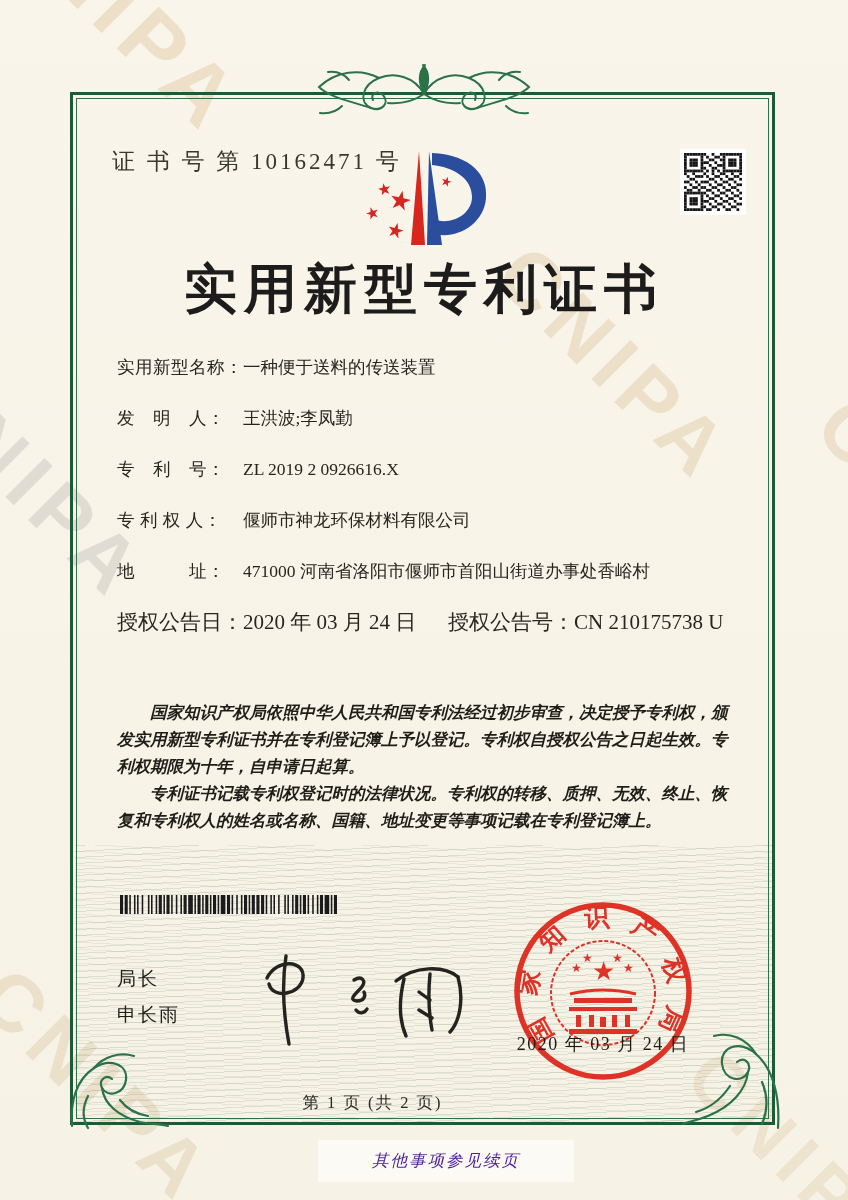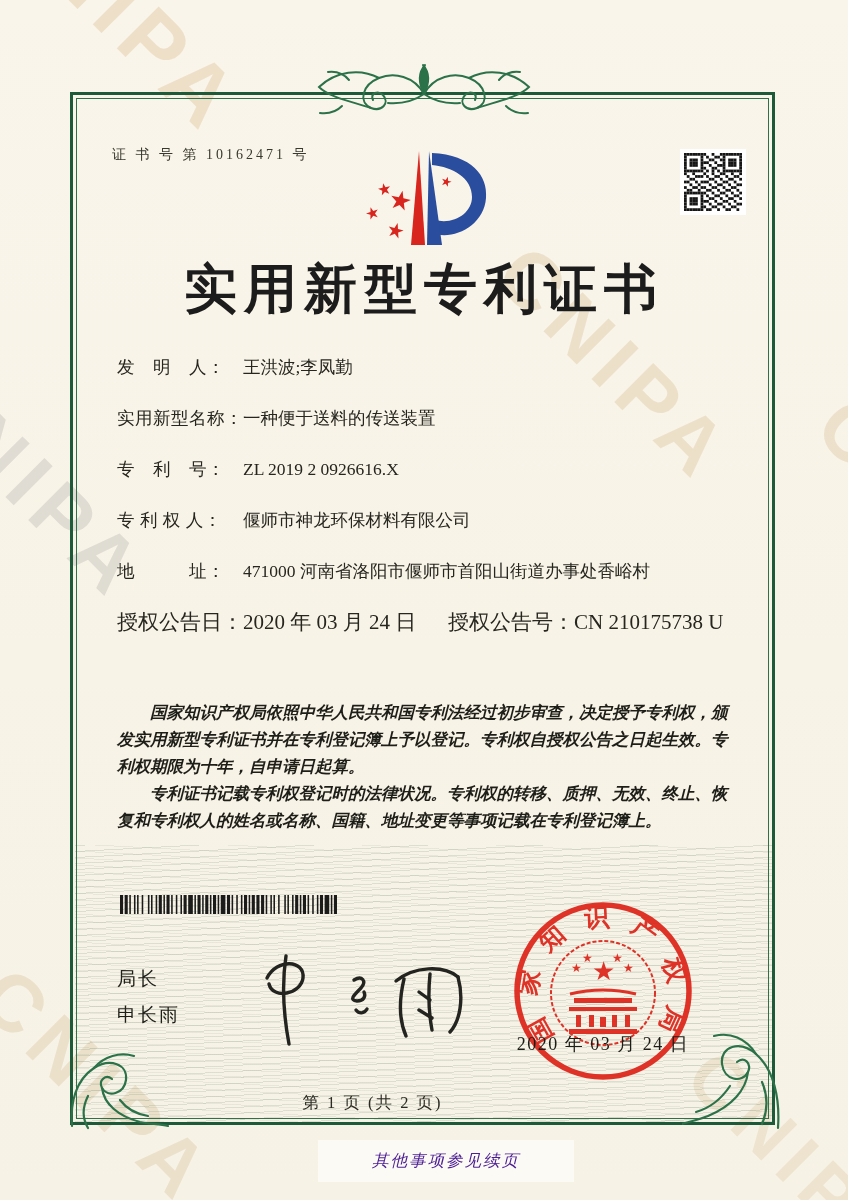--- a/index.html
+++ b/index.html
@@ -36,21 +36,21 @@
     left:75px;top:845px;width:698px;height:280px;
     background:repeating-linear-gradient(177deg, rgba(122,150,124,0.22) 0 1px, rgba(0,0,0,0) 1px 6px);
   }
   .guilloche2{
     left:75px;top:845px;width:698px;height:280px;
     background:repeating-linear-gradient(183deg, rgba(122,150,124,0.13) 0 1px, rgba(0,0,0,0) 1px 7px);
   }
   
   .cert-no{
     left:112px;top:146px;
-    font-size:14px;letter-spacing:3px;color:#38382f;
+    font-size:23px;letter-spacing:3px;color:#38382f;
   }
   .qr-box{
     left:680px;top:149px;width:66px;height:66px;background:#ffffff;
     display:flex;align-items:center;justify-content:center;
   }
   .title{
     left:70px;top:254px;width:708px;
     text-align:center;
     font-size:53px;font-weight:bold;letter-spacing:7px;
     color:#1c1c1c;
@@ -385,26 +385,26 @@
           <rect x="16" y="20" width="1" height="1"></rect>
           <rect x="19" y="20" width="1" height="1"></rect>
         </g>
       </svg>
   </div>
 
   <div class="abs title">实用新型专利证书</div>
 
   <div class="abs fields">
     <div class="frow">
+      <span class="flabel">实用新型名称：</span>
+      <span class="fvalue">一种便于送料的传送装置</span>
+    </div>
+    <div class="frow">
       <span class="flabel">发　明　人：</span>
       <span class="fvalue">王洪波;李凤勤</span>
-    </div>
-    <div class="frow">
-      <span class="flabel">实用新型名称：</span>
-      <span class="fvalue">一种便于送料的传送装置</span>
     </div>
     <div class="frow">
       <span class="flabel">专　利　号：</span>
       <span class="fvalue">ZL 2019 2 0926616.X</span>
     </div>
     <div class="frow">
       <span class="flabel">专 利 权 人：</span>
       <span class="fvalue">偃师市神龙环保材料有限公司</span>
     </div>
     <div class="frow">

